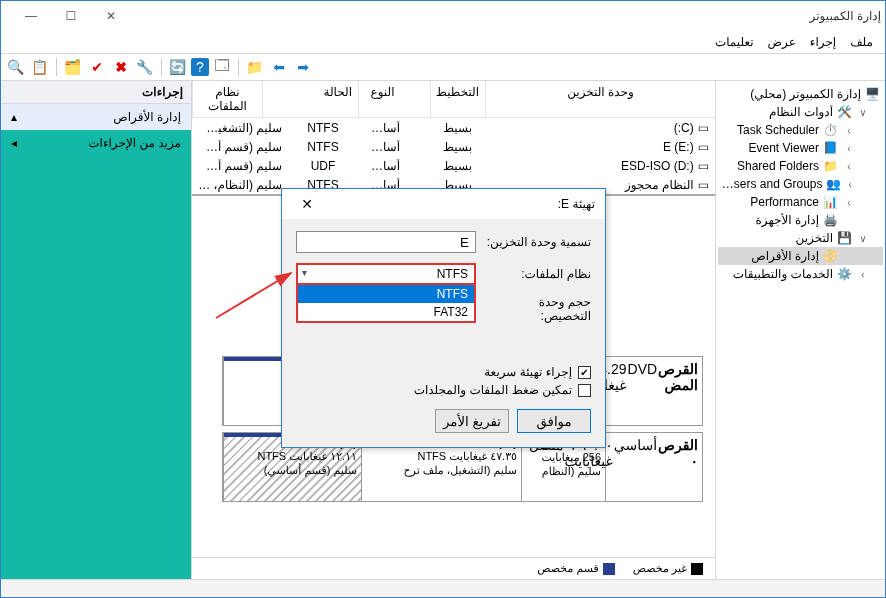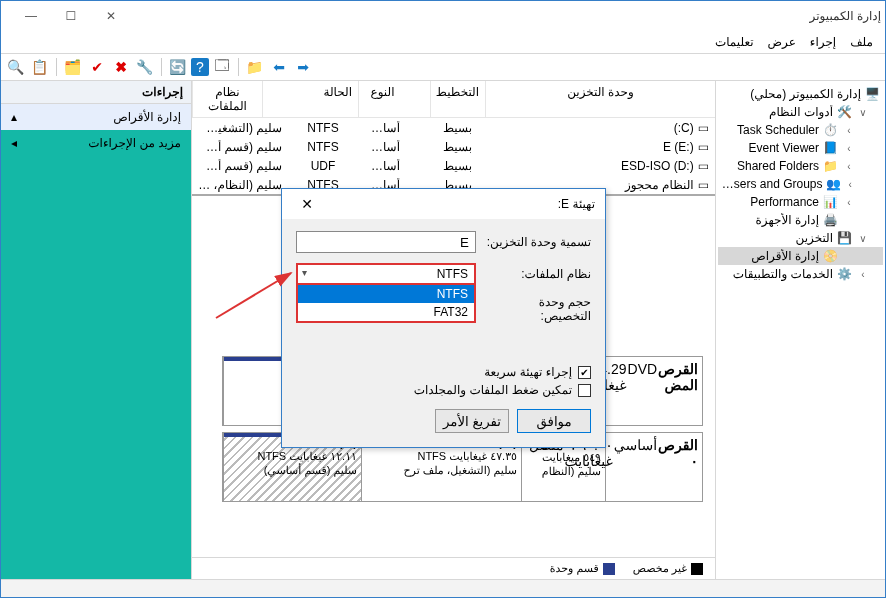--- a/index.html
+++ b/index.html
@@ -208,39 +208,39 @@
       </div>
       <div class="disk-row">
         <div class="disk-lbl">
           <b>القرص ٠</b>
           <span>أساسي</span>
           <span>٦٠.٠٠ غيغابايت</span>
           <span>متصل</span>
         </div>
         <div class="disk-part" style="width:84px">
           <b>النظام محجو</b>
-            <span>٥٤٩ ميغابايت</span>
+            <span>256 ميغابايت</span>
             <span>سليم (النظام</span>
         </div>
         <div class="disk-part" style="width:160px">
           <b>(C:)</b>
             <span>٤٧.٣٥ غيغابايت NTFS</span>
             <span>سليم (التشغيل، ملف ترح</span>
         </div>
         <div class="disk-part hatch" style="flex:1">
           <b>E (E:)</b>
             <span>١٢.١١ غيغابايت NTFS</span>
             <span>سليم (قسم أساسي)</span>
         </div>
       </div>
     </div>
 
     <div class="legend">
       <span><span class="sw" style="background:#000"></span><span>غير مخصص</span></span>
-      <span><span class="sw" style="background:#2a3f8f"></span><span>قسم وحدة</span></span>
+      <span><span class="sw" style="background:#2a3f8f"></span><span>قسم مخصص</span></span>
     </div>
   </div>
 
   <div class="actions-pane">
     <div class="hdr">إجراءات</div>
     <div class="item sel">
         <span>إدارة الأقراص</span>
         <span>▴</span>
       </div>
     <div class="item">

